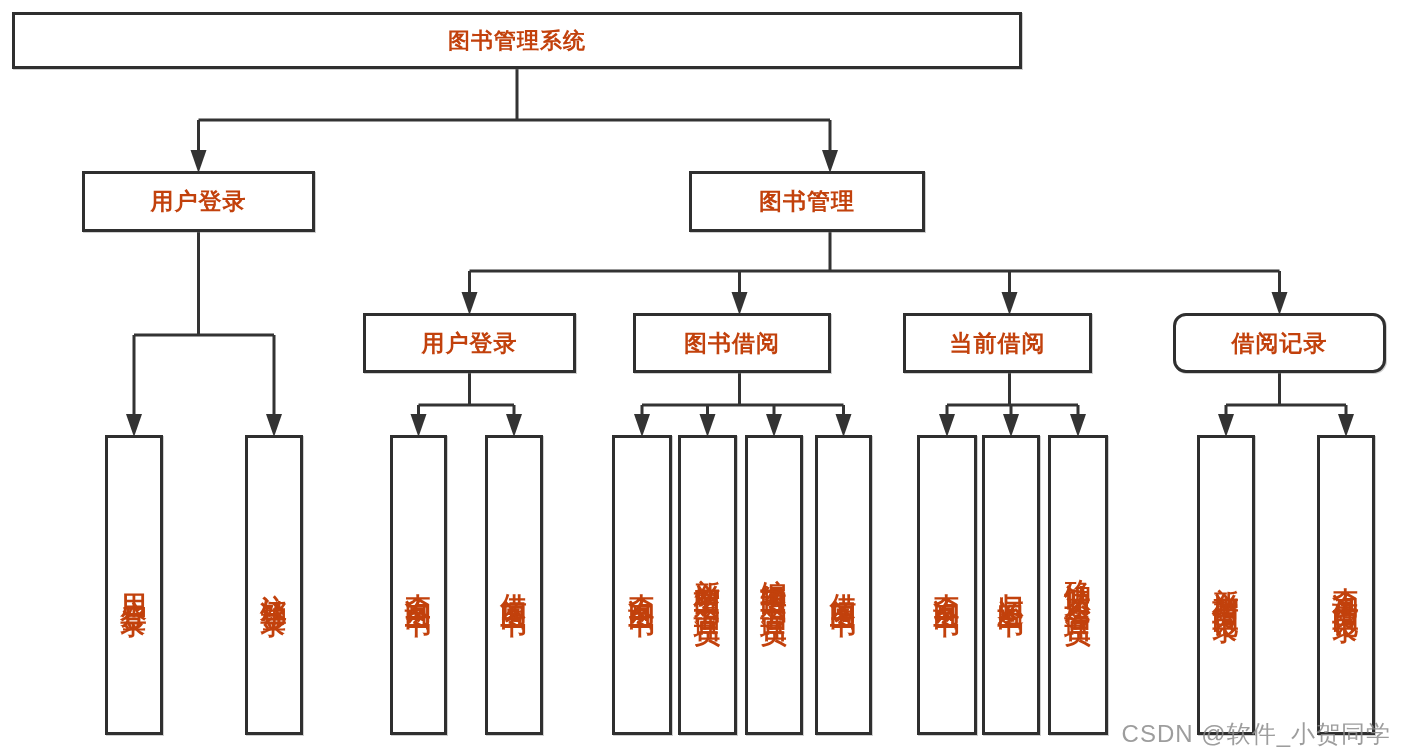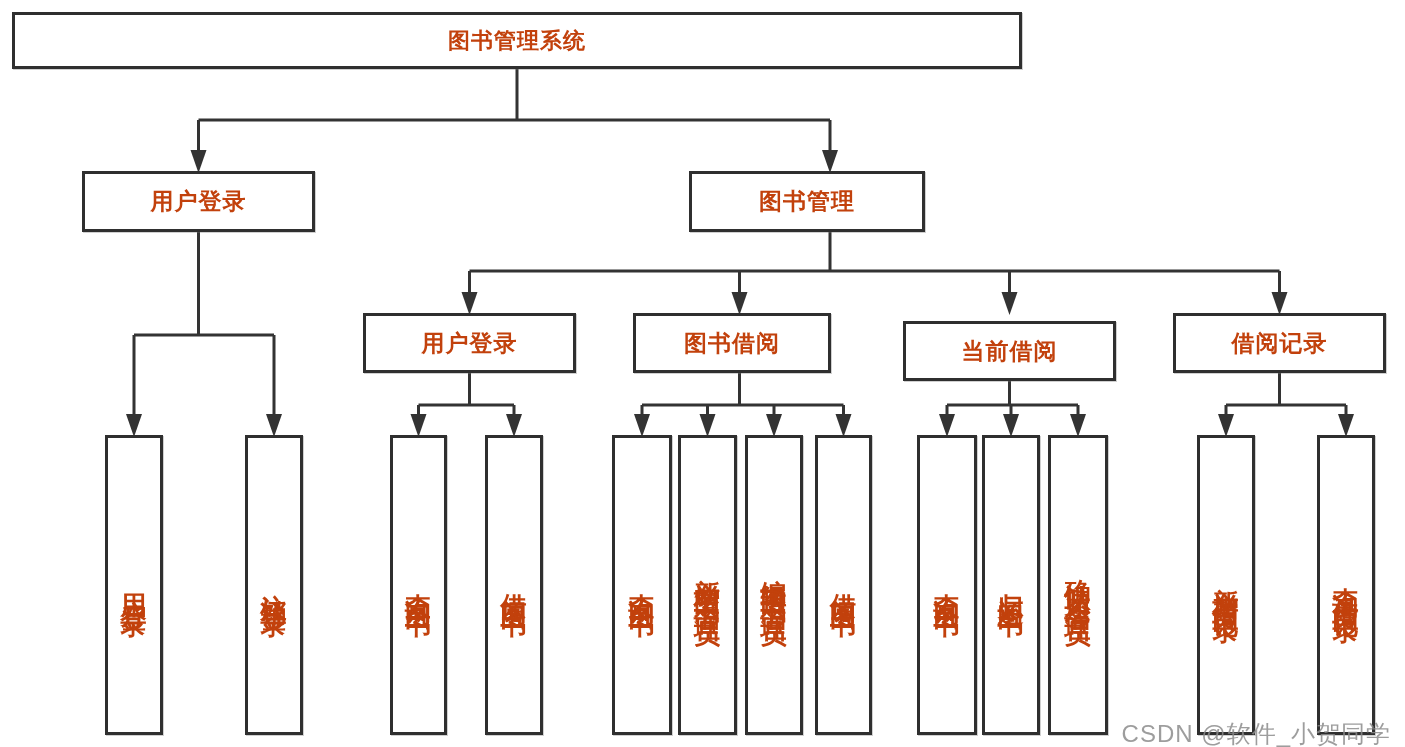--- a/index.html
+++ b/index.html
@@ -103,24 +103,24 @@
     </div>
     <div class="node branch" style="left: 689px; top: 171px; width: 236px; height: 61px;">
       <span>图书管理</span>
     </div>
     <div class="node branch" style="left: 363px; top: 313px; width: 213px; height: 60px;">
       <span>用户登录</span>
     </div>
     <div class="node branch" style="left: 633px; top: 313px; width: 198px; height: 60px;">
       <span>图书借阅</span>
     </div>
-    <div class="node branch" style="left: 903px; top: 321px; width: 213px; height: 60px;">
+    <div class="node branch" style="left: 903px; top: 313px; width: 189px; height: 60px;">
       <span>当前借阅</span>
     </div>
-    <div class="node branch" style="left: 1173px; top: 313px; width: 213px; height: 60px;">
+    <div class="node branch" style="left: 1173px; top: 313px; width: 213px; height: 60px; border-radius: 13px;">
       <span>借阅记录</span>
     </div>
     <div class="node leaf" style="left: 105px; top: 435px; width: 58px; height: 300px;">
       <span>用户登录</span>
     </div>
     <div class="node leaf" style="left: 245px; top: 435px; width: 58px; height: 300px;">
       <span>注销登录</span>
     </div>
     <div class="node leaf" style="left: 390px; top: 435px; width: 57px; height: 300px;">
       <span>查询图书</span>

